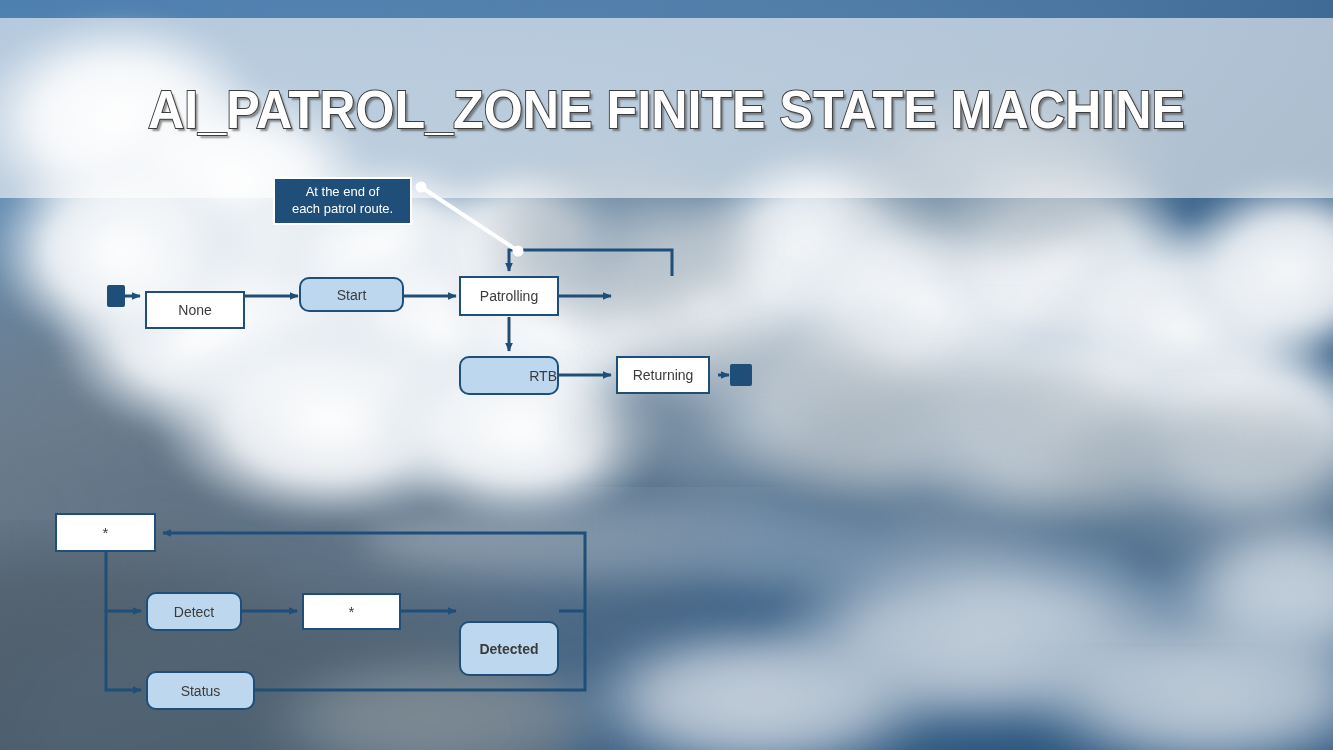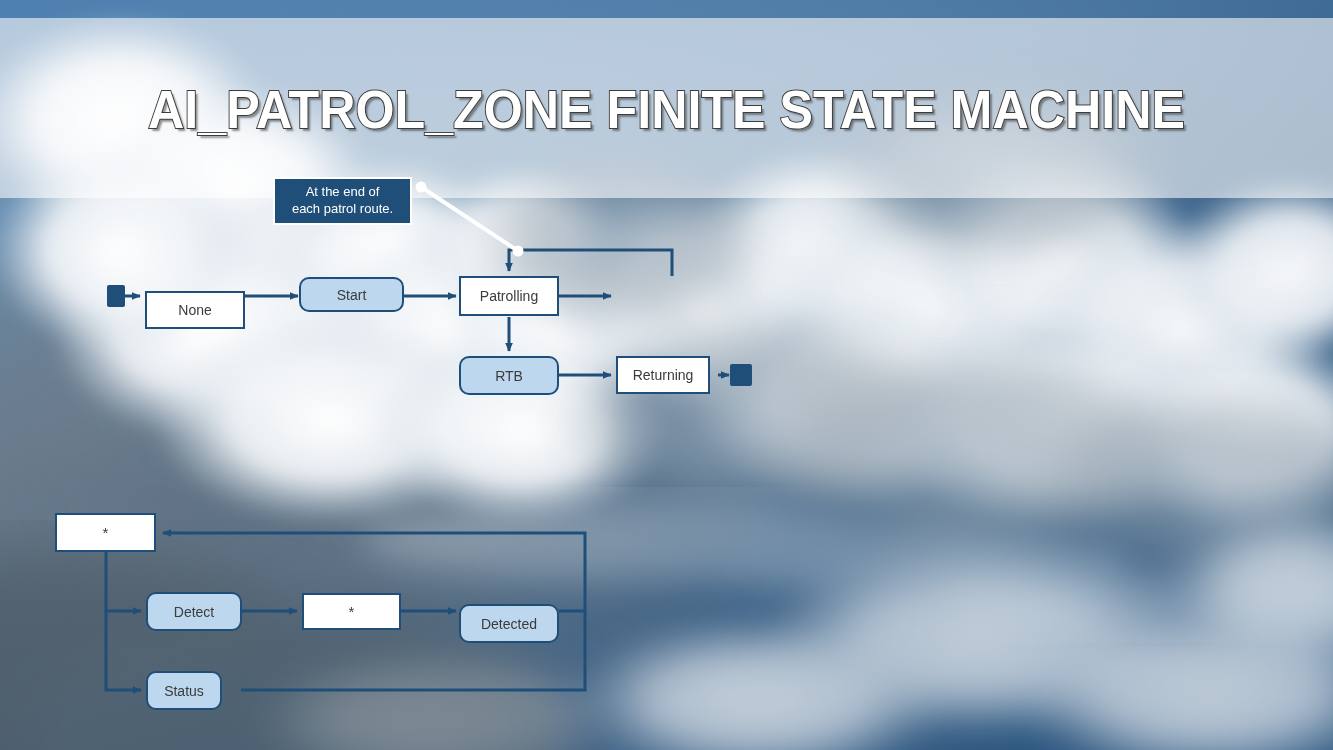--- a/index.html
+++ b/index.html
@@ -211,21 +211,21 @@
 
   <div class="node blue" style="left:299px;top:277px;width:105px;height:35px;">
     <span>Start</span>
   </div>
 
   <div class="node white" style="left:459px;top:276px;width:100px;height:40px;justify-content:center;">
     <span>Patrolling</span>
   </div>
 
 
-  <div class="node blue" style="left:459px;top:356px;width:100px;height:39px;">
+  <div class="node blue" style="left:459px;top:356px;width:100px;height:39px;justify-content:flex-end;">
     <span>RTB</span>
   </div>
 
   <div class="node white" style="left:616px;top:356px;width:94px;height:38px;text-align:center;">
     <span>Returning</span>
   </div>
 
   <div class="marker" style="left:730px;top:364px;width:22px;height:22px;"></div>
 
   <div class="node white star" style="left:55px;top:513px;width:101px;height:39px;">
@@ -233,21 +233,21 @@
   </div>
 
   <div class="node blue" style="left:146px;top:592px;width:96px;height:39px;">
     <span>Detect</span>
   </div>
 
   <div class="node white star" style="left:302px;top:593px;width:99px;height:37px;">
     <span>*</span>
   </div>
 
-  <div class="node blue" style="left:459px;top:604px;width:100px;height:39px;">
+  <div class="node blue" style="left:459px;top:621px;width:100px;height:55px;font-weight:bold;">
     <span>Detected</span>
   </div>
 
-  <div class="node blue" style="left:146px;top:671px;width:76px;height:39px;">
+  <div class="node blue" style="left:146px;top:671px;width:109px;height:39px;">
     <span>Status</span>
   </div>
 
 </div>
 
 </body></html>

